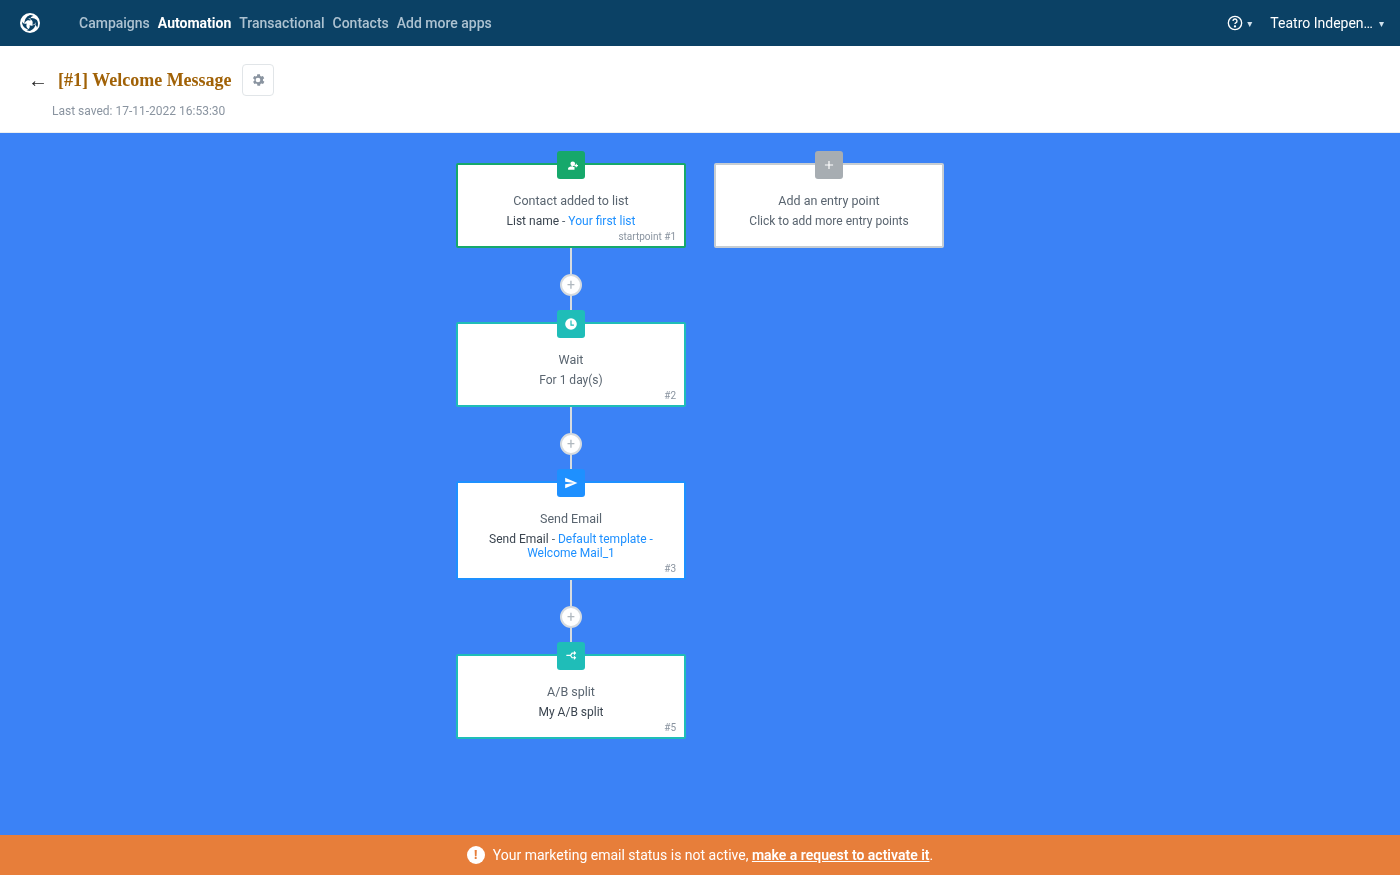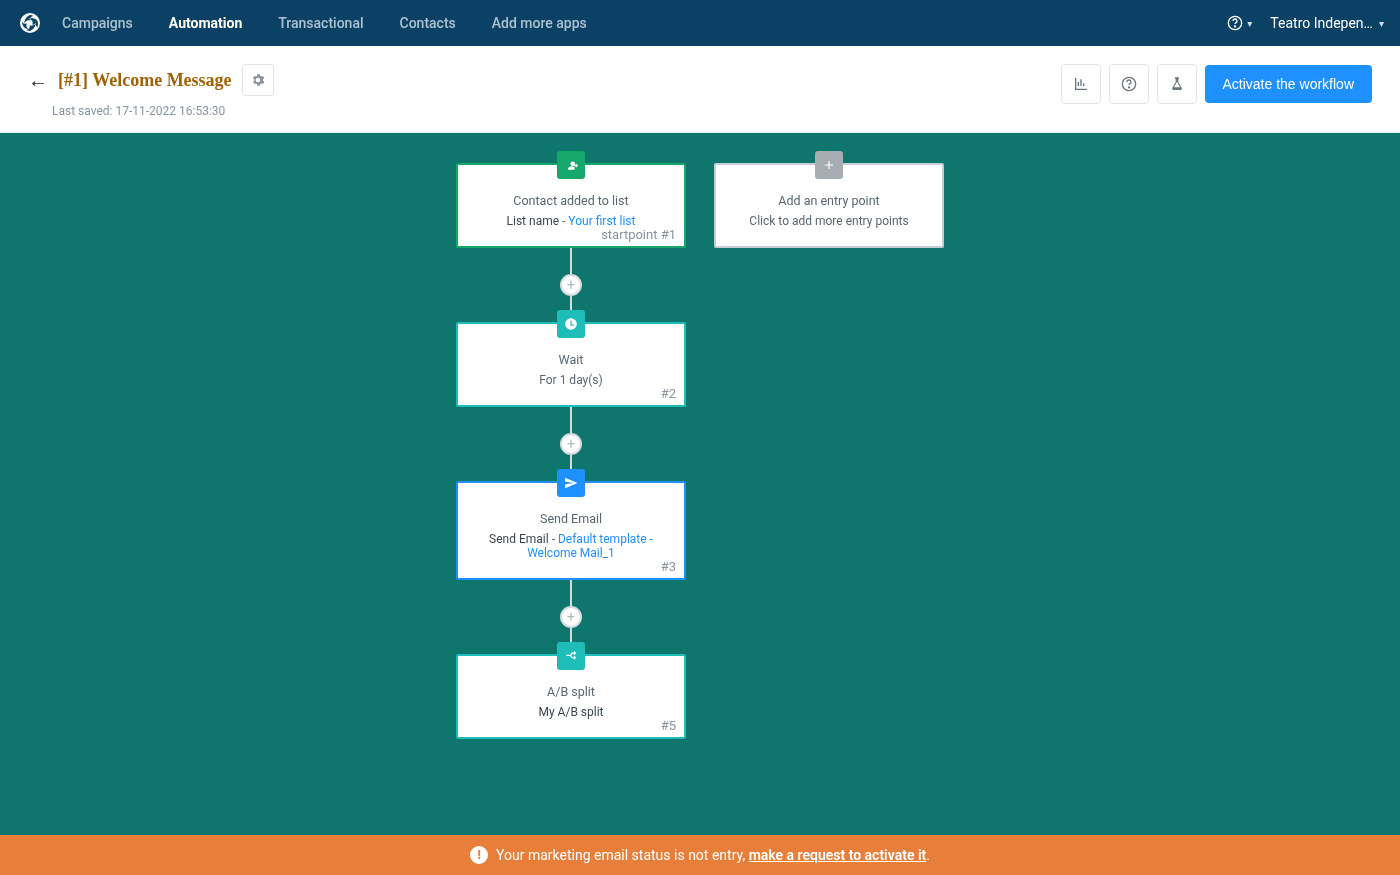--- a/index.html
+++ b/index.html
@@ -2,50 +2,50 @@
 <html><head>
 <meta charset="utf-8">
 <style>
 * { margin: 0; padding: 0; box-sizing: border-box; }
 body { font-family: -apple-system, BlinkMacSystemFont, "Segoe UI", Roboto, sans-serif; background: #fff; color: #333; width: 1400px; height: 875px; overflow: hidden; position: relative; }
 
 
 .topnav { background: #0b4165; height: 46px; display: flex; align-items: center; padding: 0 16px; color: #c8d6e0; }
 .logo { width: 28px; height: 28px; display: flex; align-items: center; justify-content: center; margin-right: 18px; }
 .logo svg { fill: #fff; width: 24px; height: 24px; }
-.nav-items { display: flex; gap: 36px; align-items: flex-end; flex: 1; }
+.nav-items { display: flex; gap: 8px; align-items: flex-end; flex: 1; margin-left: 17px; }
 .nav-item { color: #adc2d1; font-size: 14px; cursor: pointer; font-weight: 500; }
 .nav-item.active { color: #fff; font-weight: 700; }
 .nav-right { display: flex; align-items: center; gap: 18px; color: #fff; font-size: 14px; }
 .help-dd { display: flex; align-items: center; gap: 4px; cursor: pointer; }
 .acct-dd { display: flex; align-items: center; gap: 6px; cursor: pointer; }
 .caret { font-size: 10px; color:#cfe0ec;}
 
 
 .pagebar { padding: 18px 28px 14px 28px; border-bottom: 1px solid #eceff1; display: flex; align-items: flex-start; justify-content: space-between; }
 .pagebar-left { display: flex; flex-direction: column; gap: 8px; }
 .title-row { display: flex; align-items: center; gap: 10px; }
 .back-btn { cursor: pointer; color: #222; font-size: 20px; font-weight: 900; }
 .page-title { font-family: Georgia, "Times New Roman", serif; font-size: 18px; font-weight: 700; color: #a16207; }
 .gear-btn { width: 32px; height: 32px; border: 1px solid #e1e5e8; border-radius: 4px; display: flex; align-items: center; justify-content: center; color: #8a94a0; cursor: pointer; }
 .last-saved { font-size: 12px; color: #8a94a0; margin-left: 24px; }
 .pagebar-right { display: flex; align-items: center; gap: 8px; }
 .icon-btn { width: 40px; height: 40px; border: 1px solid #e1e5e8; border-radius: 4px; background: #fff; display: flex; align-items: center; justify-content: center; color: #6c757d; cursor: pointer; }
 .activate-btn { background: #1e90ff; color: #fff; border: none; border-radius: 4px; padding: 11px 18px; font-size: 14px; cursor: pointer; font-weight: 500; }
 
 
-.canvas { position: relative; width: 100%; height: calc(100% - 46px - 80px - 40px); overflow: hidden; background: #0f766e; }
+.canvas { position: relative; width: 100%; height: calc(100% - 46px - 80px - 40px); overflow: hidden; background: #3b82f6; }
 .flow { position: absolute; left: 50%; top: 30px; transform: translateX(-50%); display: flex; gap: 20px; align-items: flex-start; }
 .col { display: flex; flex-direction: column; align-items: center; }
 .node { width: 230px; border: 2px solid; border-radius: 2px; background: #fff; position: relative; text-align: center; padding: 28px 10px 18px 10px; font-size: 12px; color: #5a6570; }
 .node .title { font-size: 12.5px; color: #5a6570; margin-bottom: 6px; }
 .node .sub { font-size: 12px; color: #5a6570; }
 .node .sub b { color: #3b4550; font-weight: 400; }
 .node .sub a { color: #1e90ff; text-decoration: none; }
-.node .tag { position: absolute; bottom: 4px; right: 8px; font-size: 13px; color: #8a94a0; }
+.node .tag { position: absolute; bottom: 4px; right: 8px; font-size: 10px; color: #8a94a0; }
 .node-icon { position: absolute; top: -14px; left: 50%; transform: translateX(-50%); width: 28px; height: 28px; border-radius: 3px; display: flex; align-items: center; justify-content: center; color: #fff; }
 .node-icon svg { width: 14px; height: 14px; fill: currentColor; }
 
 .n-start { border-color: #16a86b; }
 .n-start .node-icon { background: #16a86b; }
 .n-add { border-color: #c7cdd2; margin-left: 8px; }
 .n-add .node-icon { background: #a7adb2; }
 .n-wait { border-color: #1fbdb8; }
 .n-wait .node-icon { background: #1fbdb8; }
 .n-email { border-color: #1e90ff; }
@@ -100,40 +100,20 @@
       <span class="back-btn">←</span>
       <span class="page-title">[#1] Welcome Message</span>
       <span class="gear-btn">
         <svg width="16" height="16" viewBox="0 0 24 24" fill="currentColor">
             <path d="M19.4 13a7.5 7.5 0 0 0 0-2l2-1.6-2-3.4-2.4.9a7.4 7.4 0 0 0-1.7-1l-.4-2.5h-4l-.4 2.5c-.6.3-1.2.6-1.7 1l-2.4-.9-2 3.4L6.6 11a7.5 7.5 0 0 0 0 2l-2 1.6 2 3.4 2.4-.9c.5.4 1.1.7 1.7 1l.4 2.5h4l.4-2.5c.6-.3 1.2-.6 1.7-1l2.4.9 2-3.4-2.2-1.6zM12 15.5A3.5 3.5 0 1 1 12 8.5a3.5 3.5 0 0 1 0 7z"></path>
           </svg>
       </span>
     </div>
     <div class="last-saved">Last saved: 17-11-2022 16:53:30</div>
   </div>
-  <div class="pagebar-right">
-    <div class="icon-btn">
-      <svg width="16" height="16" viewBox="0 0 24 24" fill="currentColor">
-          <path d="M3 3v18h18v-2H5V3H3zm4 12h2V9H7v6zm4 0h2V5h-2v10zm4 0h2v-4h-2v4z"></path>
-        </svg>
-    </div>
-    <div class="icon-btn">
-      <svg width="16" height="16" viewBox="0 0 24 24" fill="none" stroke="currentColor" stroke-width="2">
-          <circle cx="12" cy="12" r="10"></circle>
-          <path d="M9 9a3 3 0 1 1 4.2 2.7c-.8.5-1.2 1-1.2 1.8"></path>
-          <circle cx="12" cy="17" r="0.8" fill="currentColor"></circle>
-        </svg>
-    </div>
-    <div class="icon-btn">
-      <svg width="16" height="16" viewBox="0 0 24 24" fill="currentColor">
-          <path d="M9 2v2h1v5l-5 9a2 2 0 0 0 1.7 3h10.6a2 2 0 0 0 1.7-3l-5-9V4h1V2H9zm3 6.5 4.6 8.3H7.4L12 8.5z"></path>
-        </svg>
-    </div>
-    <button class="activate-btn">Activate the workflow</button>
-  </div>
 </div>
 
 <div class="canvas">
   <div class="flow">
 
     <div class="col">
       <div class="node n-start">
         <div class="node-icon">
           <svg viewBox="0 0 24 24">
               <path d="M15 14c-2.7 0-8 1.3-8 4v2h11v-2c0-.7.2-1.3.5-1.9-1-.7-2.4-1.1-3.5-1.1zm-4-4a4 4 0 1 0 8 0 4 4 0 0 0-8 0zm11 2v-2h-2v2h-2v2h2v2h2v-2h2v-2h-2z"></path>
@@ -210,15 +190,15 @@
         <div class="title">Add an entry point</div>
         <div class="sub">Click to add more entry points</div>
       </div>
     </div>
   </div>
 </div>
 
 <div class="banner">
   <span class="excl">!</span>
   <span>
-    <span>Your marketing email status is not entry, </span><a>make a request to activate it</a><span>.</span>
+    <span>Your marketing email status is not active, </span><a>make a request to activate it</a><span>.</span>
   </span>
 </div>
 
 </body></html>

